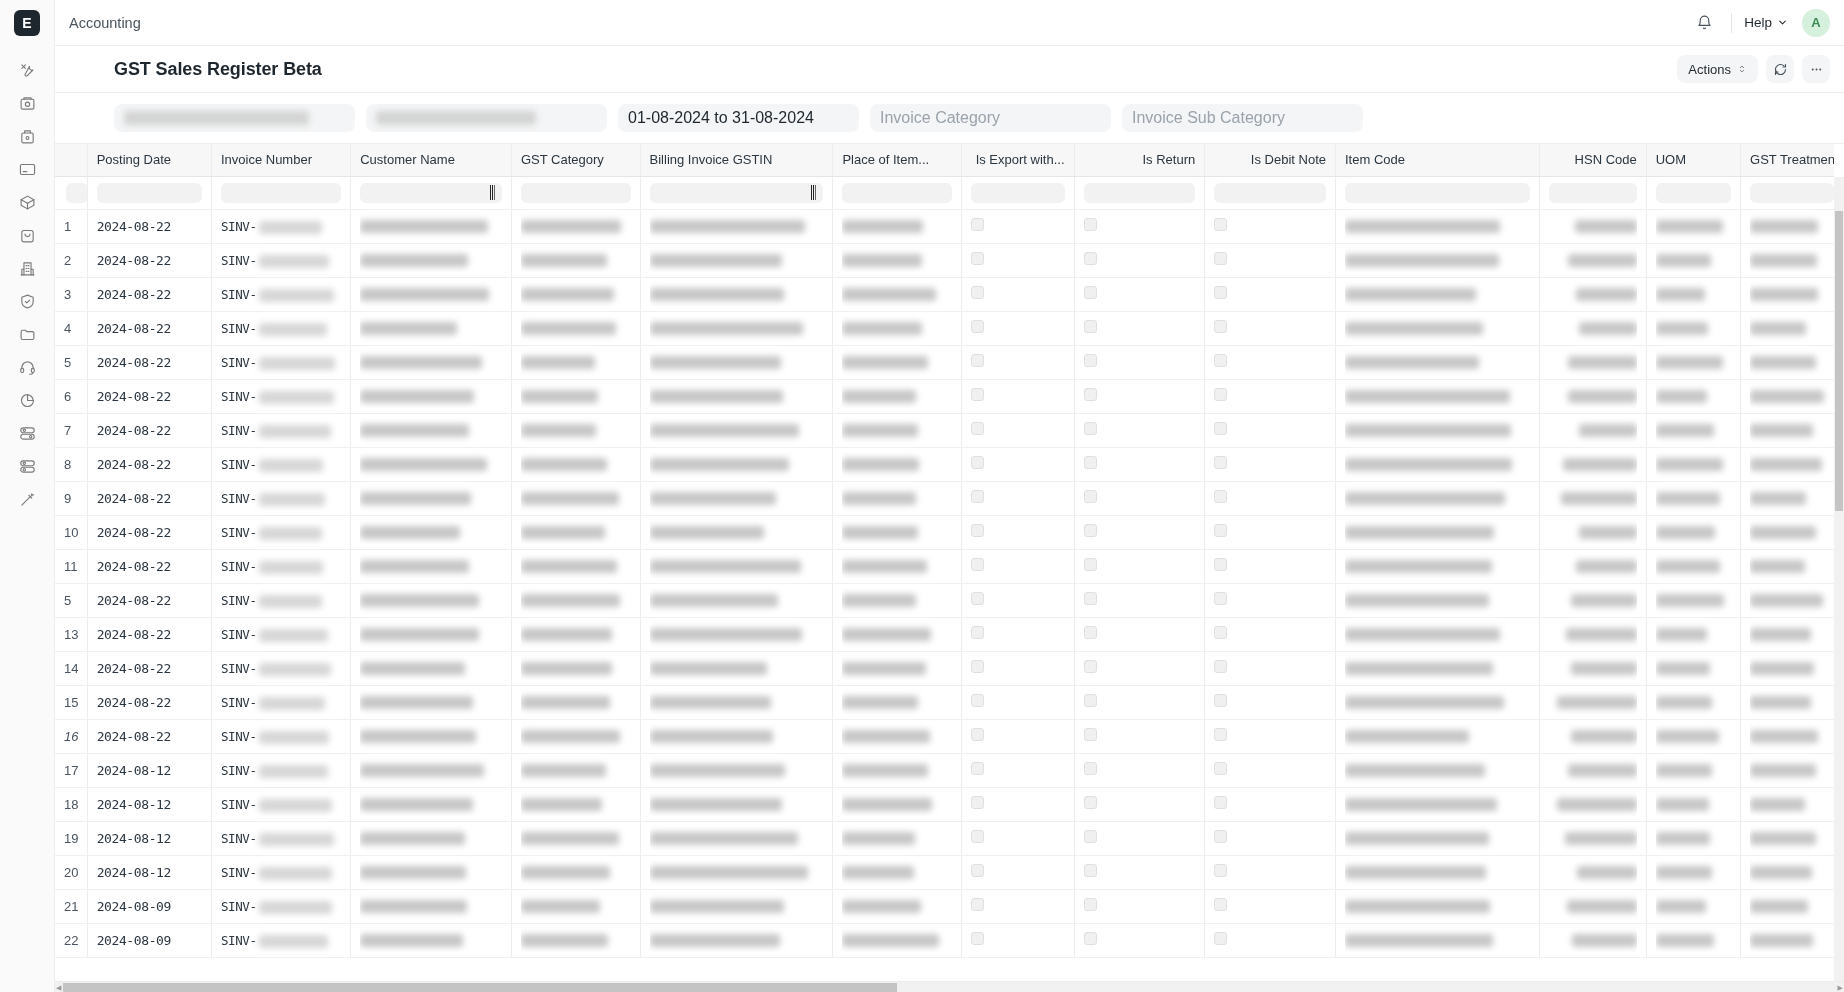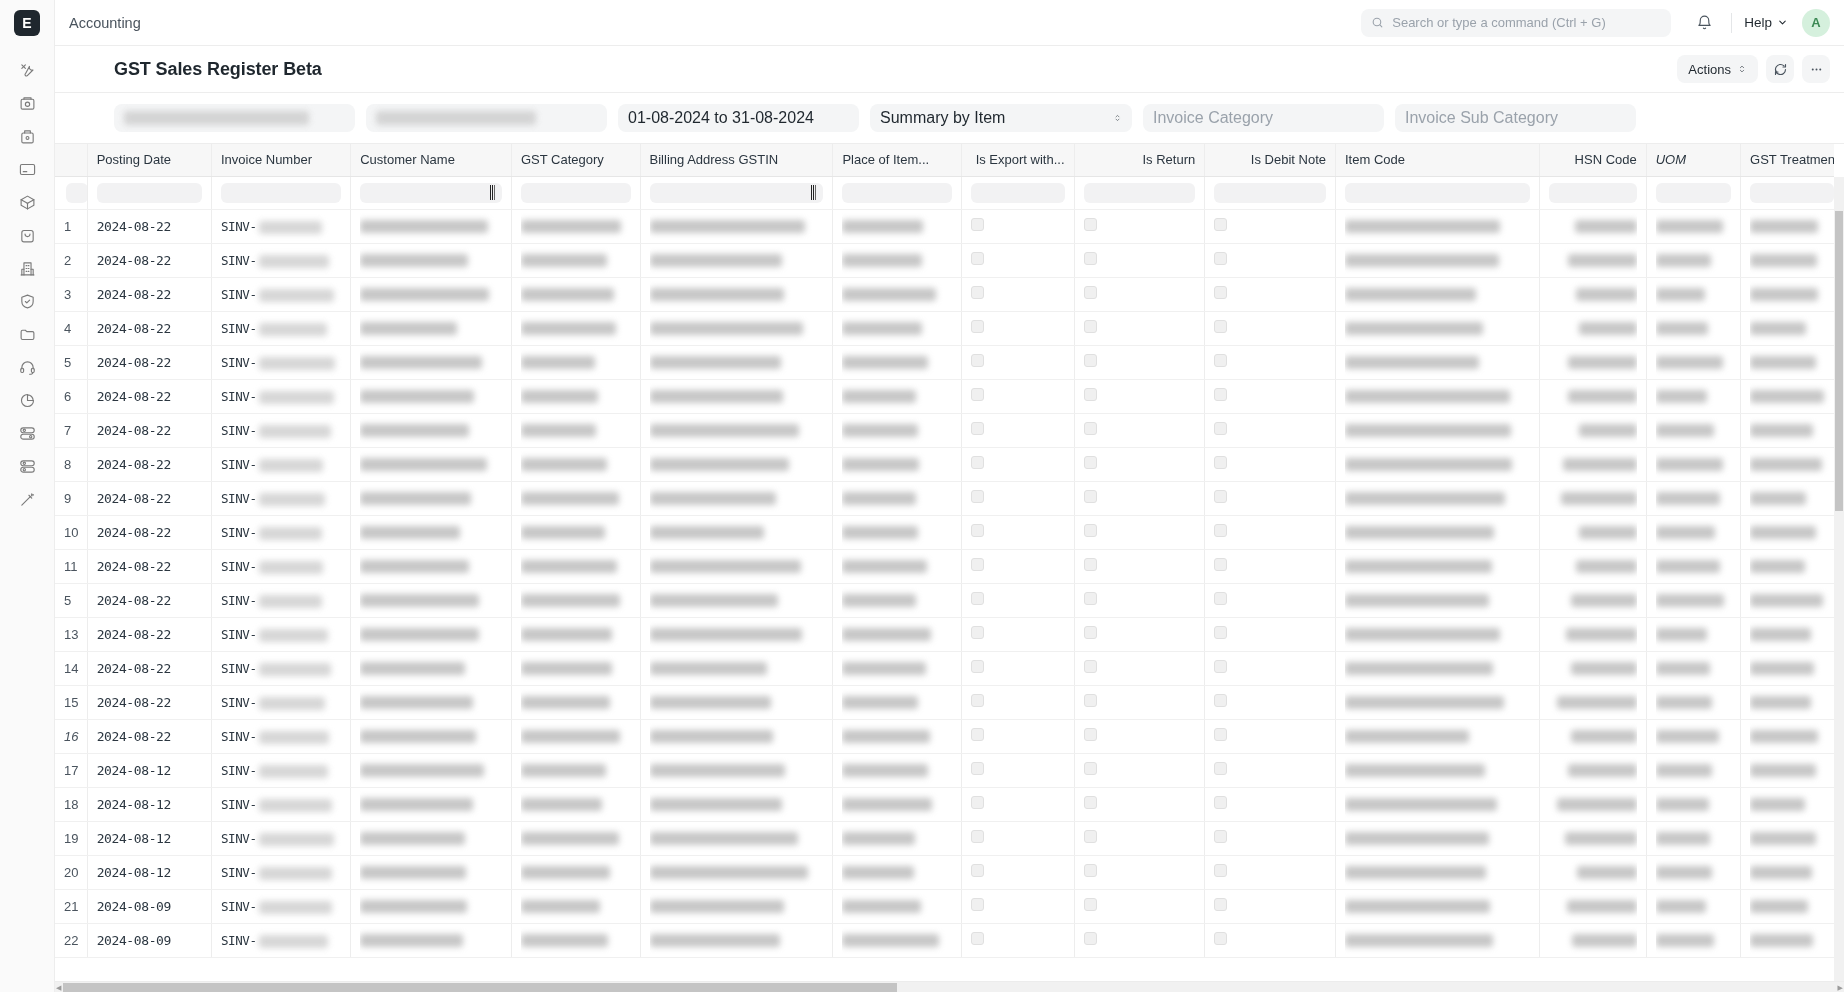--- a/index.html
+++ b/index.html
@@ -303,27 +303,20 @@
       </div>
 
     </div>
   </div>
 
   <div class="main">
 
     <div class="navbar">
       <div class="nav-breadcrumb">Accounting</div>
       <div class="nav-right">
-        <div class="searchbox">
-          <svg width="13" height="13" viewBox="0 0 24 24" fill="none" stroke="#9aa2ab" stroke-width="2" stroke-linecap="round">
-            <circle cx="11" cy="11" r="7"></circle>
-              <path d="m20 20-3.5-3.5"></path>
-          </svg>
-          <span class="ph">Search or type a command (Ctrl + G)</span>
-        </div>
         <div class="bell">
           <svg width="17" height="17" viewBox="0 0 24 24" fill="none" stroke="currentColor" stroke-width="1.6" stroke-linecap="round" stroke-linejoin="round">
             <path d="M18 9a6 6 0 1 0-12 0c0 6-2 7-2 7h16s-2-1-2-7"></path>
               <path d="M10.5 20a1.8 1.8 0 0 0 3 0"></path>
           </svg>
         </div>
         <div class="nav-sep"></div>
         <div class="help">
           <span>Help</span>
           <svg width="11" height="11" viewBox="0 0 24 24" fill="none" stroke="currentColor" stroke-width="2.2" stroke-linecap="round" stroke-linejoin="round">
@@ -368,55 +361,46 @@
     <div class="filterbar" id="filterbar">
         <div class="filt redacted" style="width: 241px;">
           <span class="blob" style="width: 185px; height: 14px;"></span>
         </div>
         <div class="filt redacted" style="width: 241px;">
           <span class="blob" style="width: 160px; height: 14px;"></span>
         </div>
         <div class="filt" style="width: 241px;">
           <span>01-08-2024 to 31-08-2024</span>
         </div>
-        <div class="filt" style="width: 262px;">
-          <span>Summary by Item</span>
-          <span class="sel-caret">
-            <svg width="9" height="12" viewBox="0 0 24 24" fill="none" stroke="#6b7278" stroke-width="2.2" stroke-linecap="round" stroke-linejoin="round">
-              <path d="m8 9 4-4 4 4"></path>
-              <path d="m8 15 4 4 4-4"></path>
-            </svg>
-          </span>
-        </div>
         <div class="filt" style="width: 241px;">
           <span class="ph">Invoice Category</span>
         </div>
         <div class="filt" style="width: 241px;">
           <span class="ph">Invoice Sub Category</span>
         </div>
       </div>
 
     <div class="tablewrap">
       <div class="scroll-clip">
         <table class="grid">
           <thead>
               <tr id="hdrrow">
                 <th class="num" style="width: 30px;"><span></span></th>
                 <th style="width: 116px;"><span>Posting Date</span></th>
                 <th style="width: 130px;"><span>Invoice Number</span></th>
                 <th style="width: 150px;"><span>Customer Name</span></th>
                 <th style="width: 120px;"><span>GST Category</span></th>
-                <th style="width: 180px;"><span>Billing Address GSTIN</span></th>
+                <th style="width: 180px;"><span>Billing Invoice GSTIN</span></th>
                 <th style="width: 120px;"><span>Place of Item...</span></th>
                 <th class="ralign" style="width: 105px;"><span>Is Export with...</span></th>
                 <th class="ralign" style="width: 122px;"><span>Is Return</span></th>
                 <th class="ralign" style="width: 122px;"><span>Is Debit Note</span></th>
                 <th style="width: 190px;"><span>Item Code</span></th>
                 <th class="ralign" style="width: 100px;"><span>HSN Code</span></th>
-                <th style="width: 88px; font-style: italic;"><span>UOM</span></th>
+                <th style="width: 88px;"><span>UOM</span></th>
                 <th style="width: 96px;"><span>GST Treatment</span></th>
               </tr>
             </thead>
           <tbody id="bodyrows">
               <tr class="filterrow">
                 <td style="width: 30px;">
                   <div class="fcell small"></div>
                 </td>
                 <td style="width: 116px;">
                   <div class="fcell"></div>

